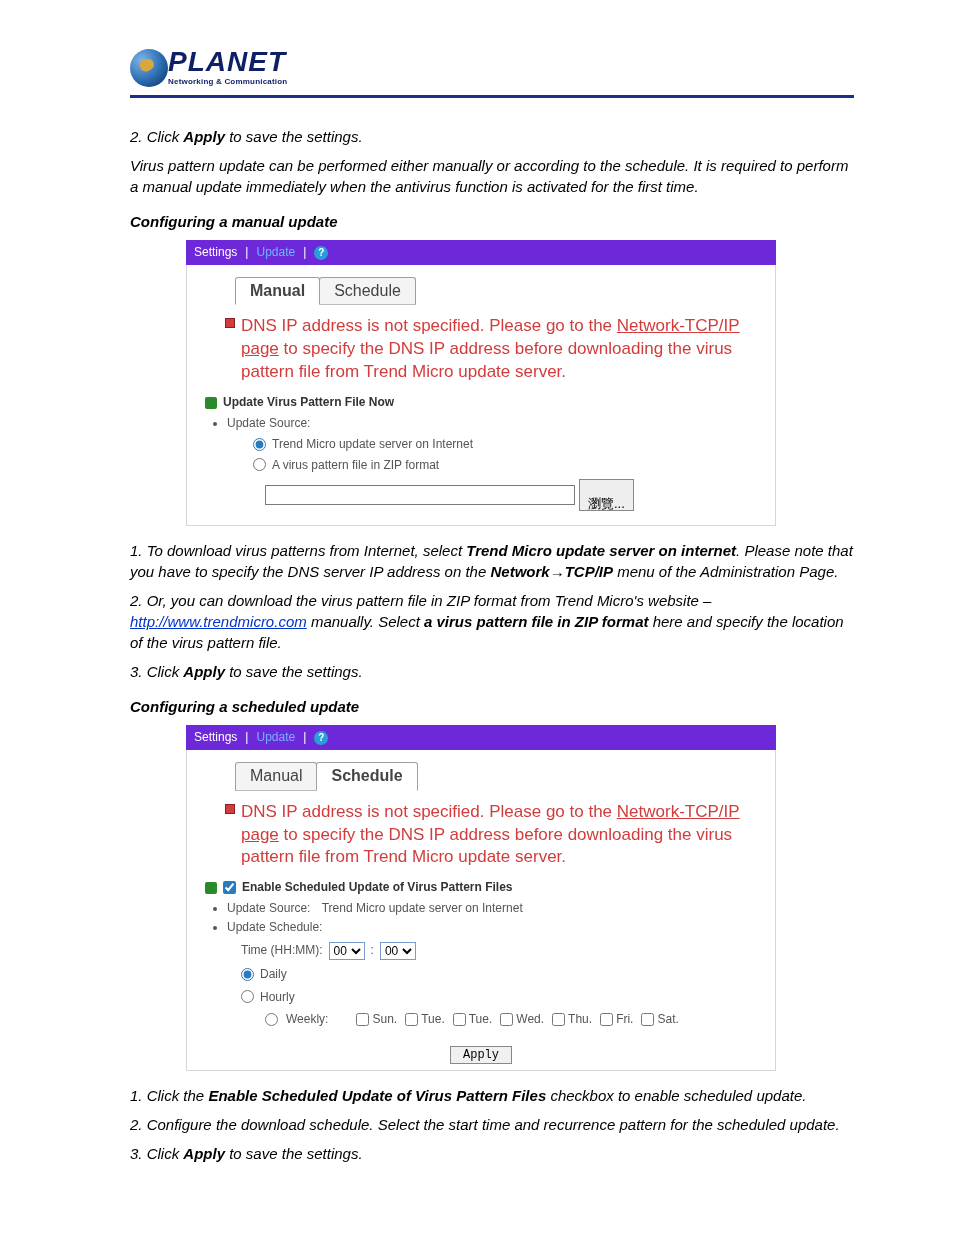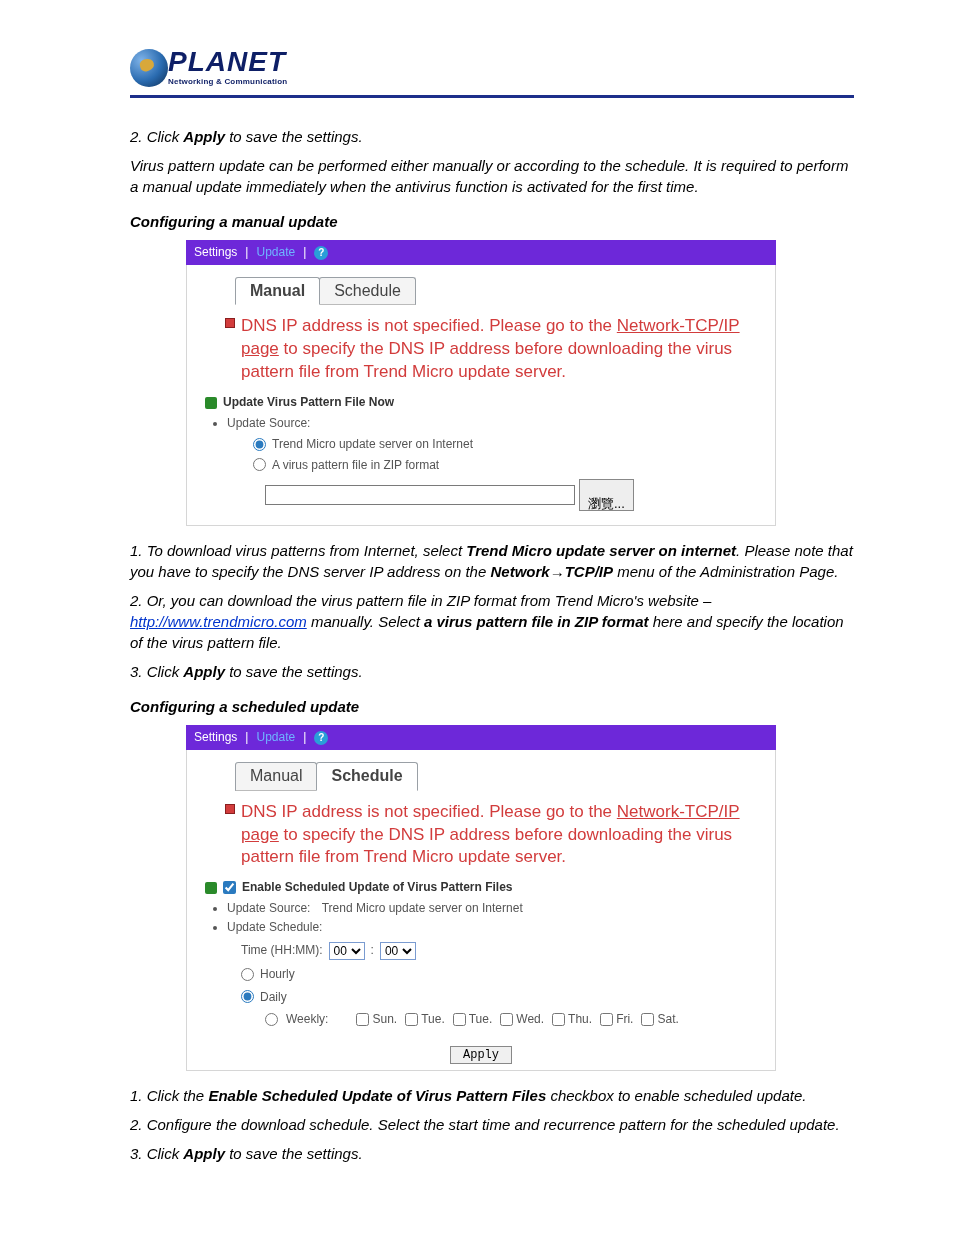--- a/index.html
+++ b/index.html
@@ -347,26 +347,26 @@
       </ul>
 
       <div class="sched-row">
         <span>Time (HH:MM):</span>
         <select><option>00</option></select>
         <span>:</span>
         <select><option>00</option></select>
       </div>
 
       <div class="sched-row">
+        <input type="radio" name="sch" checked="" style="">
+        <span>Daily</span>
+      </div>
+      <div class="sched-row">
         <input type="radio" name="sch" style="">
         <span>Hourly</span>
-      </div>
-      <div class="sched-row">
-        <input type="radio" name="sch" checked="" style="">
-        <span>Daily</span>
       </div>
       <div class="weekday-row">
         <input type="radio" name="sch" style="">
         <span>Weekly:</span>
         <span style="width:12px"></span>
         <span class="day">
             <input type="checkbox" style="">
             <span>Sun.</span>
           </span>
         <span class="day">

